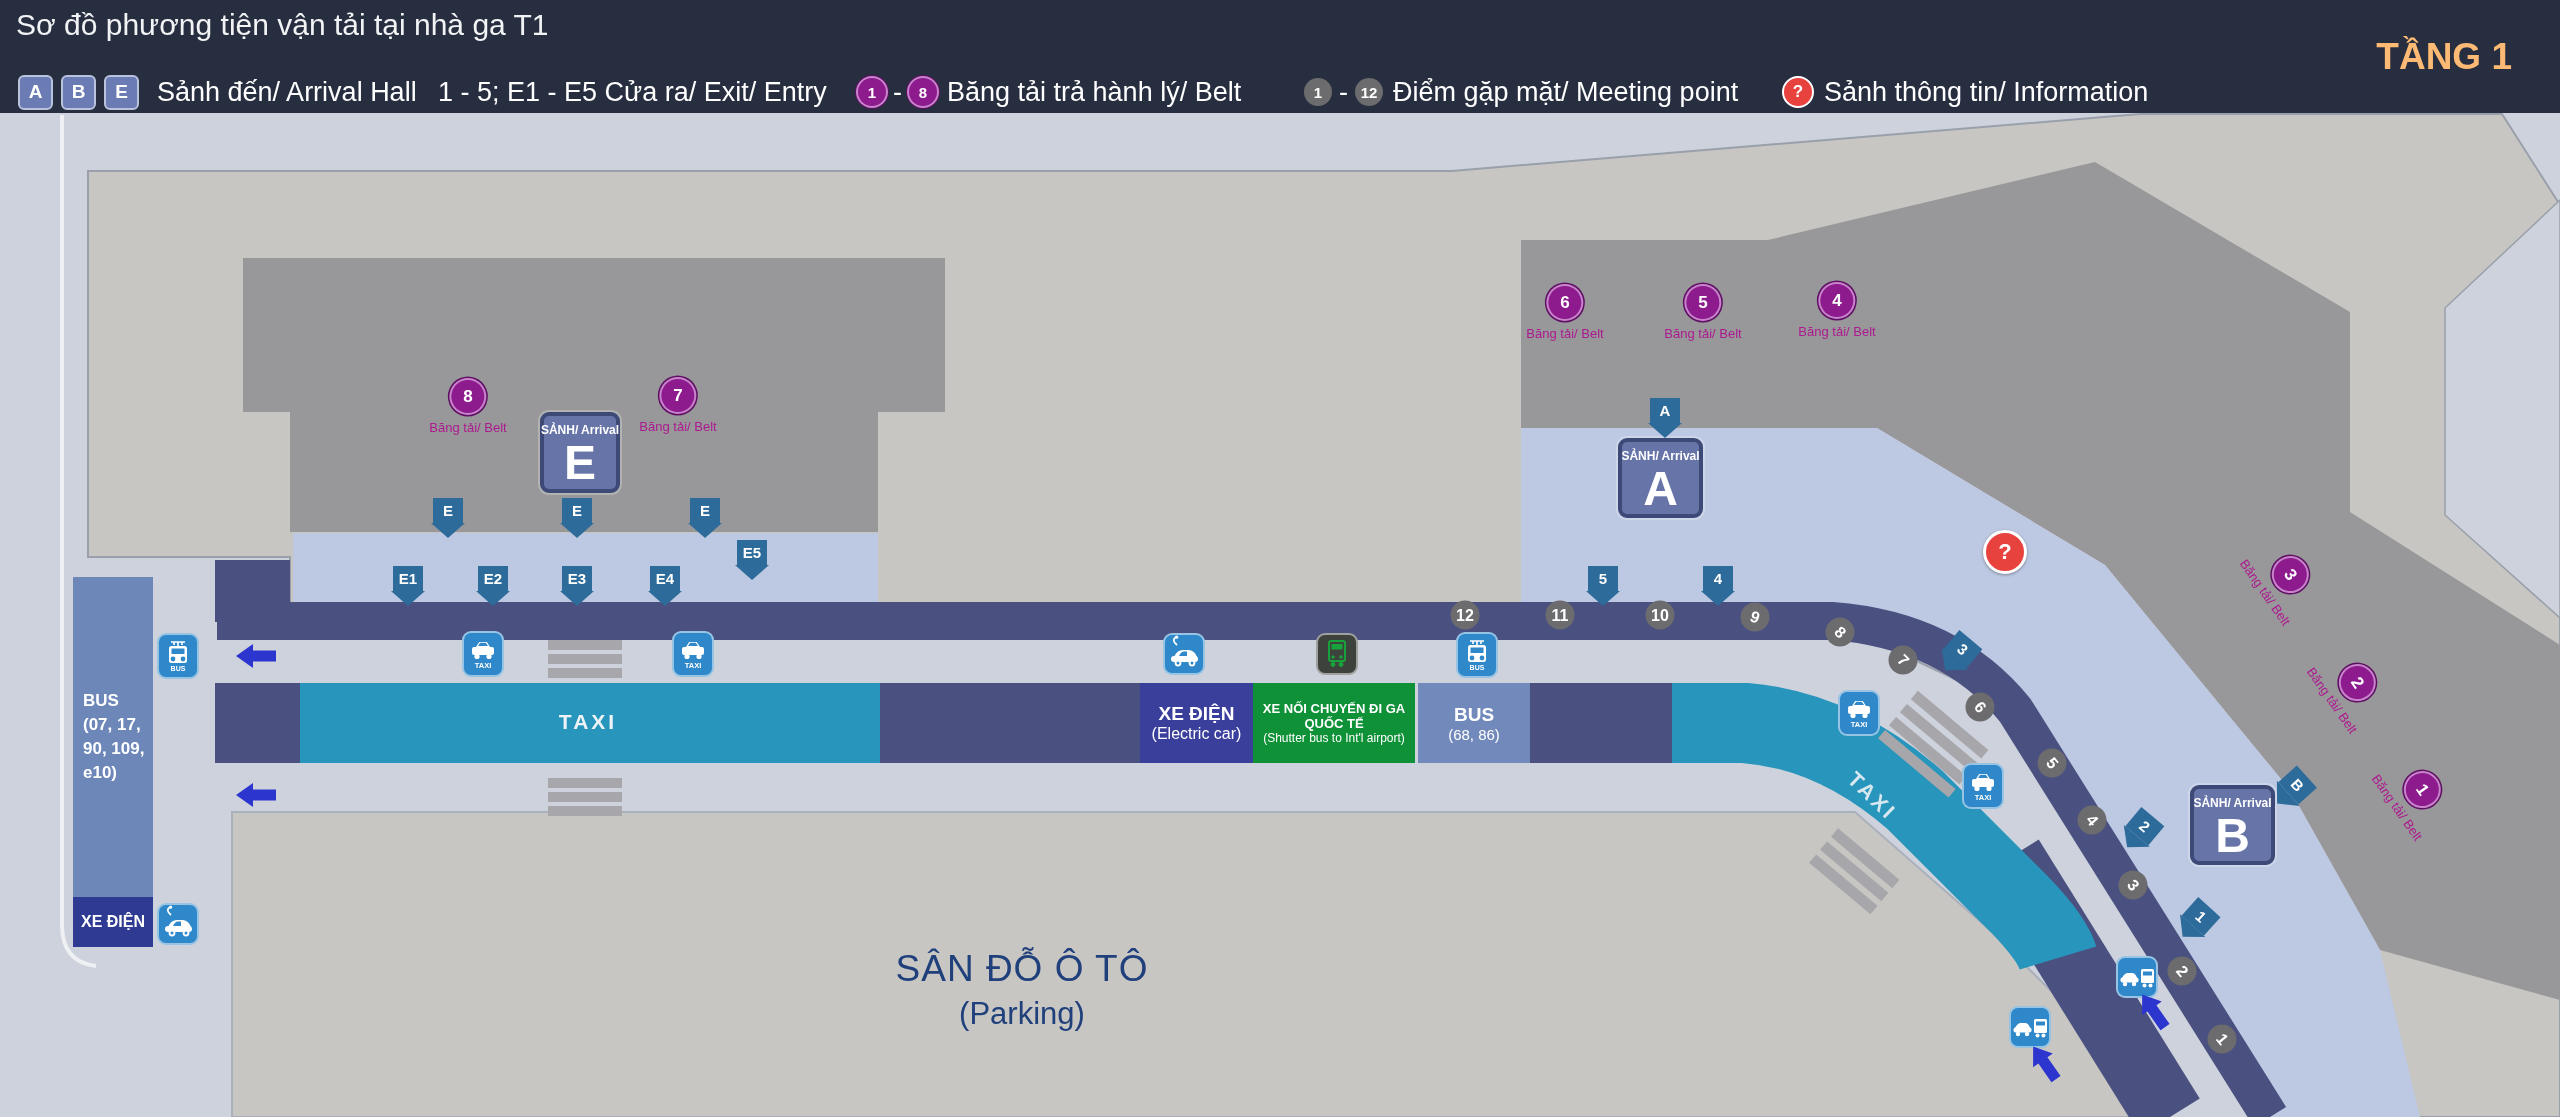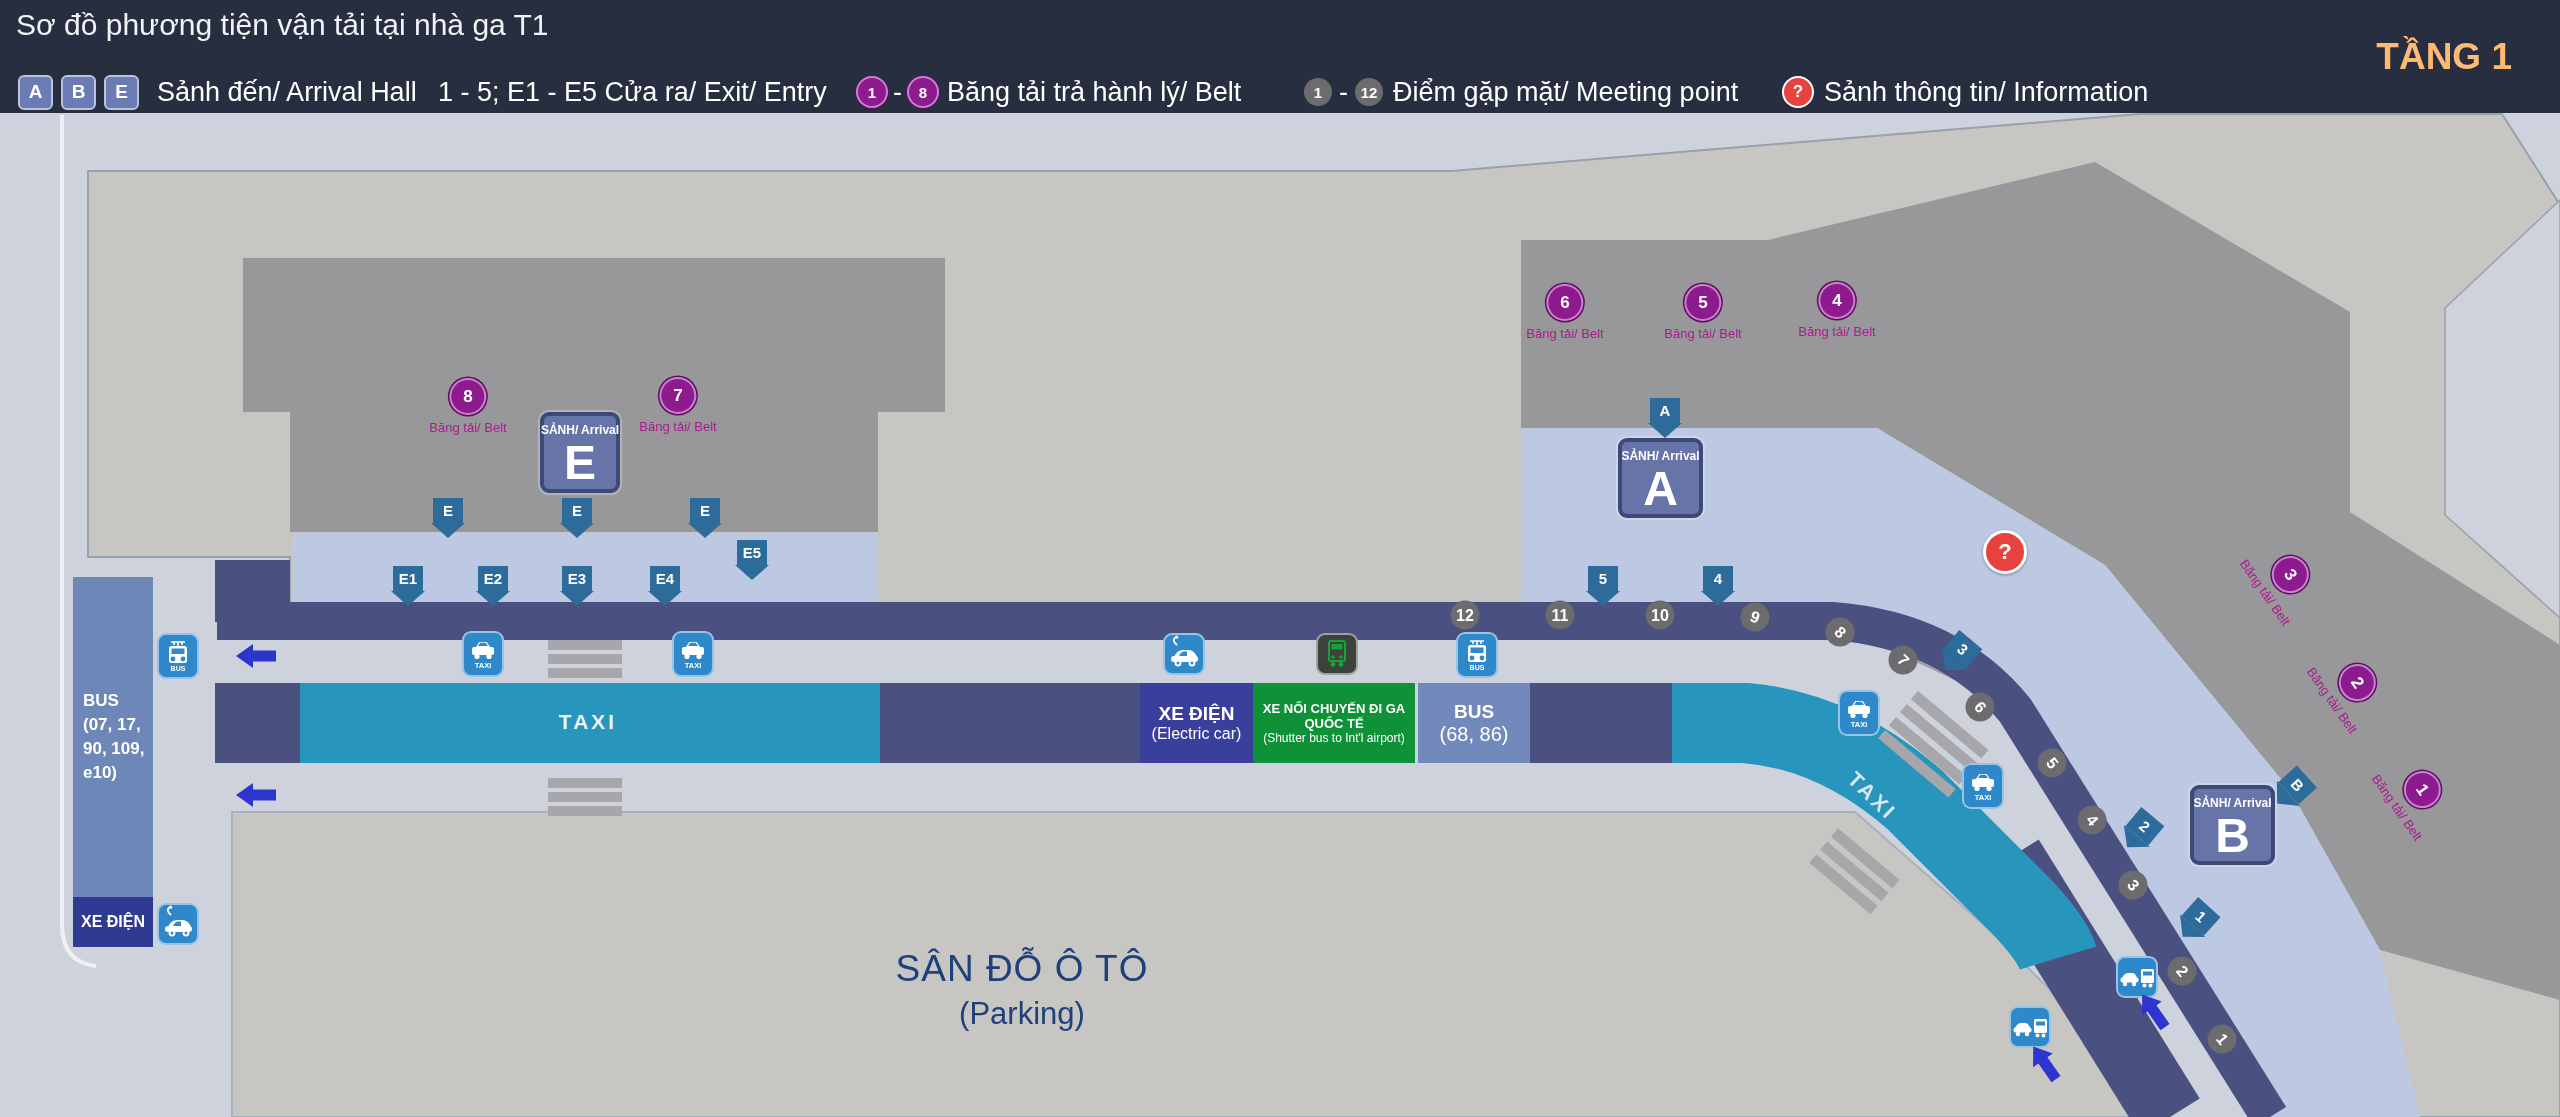--- a/index.html
+++ b/index.html
@@ -32,21 +32,21 @@
   .mid-box{top:683px;height:80px;display:flex;flex-direction:column;align-items:center;justify-content:center;
            color:#fff;text-align:center;}
   #box-electric{left:1140px;width:113px;background:#3a3f9c;}
   #box-electric .l1{font-size:19px;font-weight:700;}
   #box-electric .l2{font-size:16px;}
   #box-shuttle{left:1253px;width:162px;background:#0f9138;}
   #box-shuttle .l1{font-size:13px;font-weight:700;}
   #box-shuttle .l2{font-size:12px;}
   #box-bus{left:1418px;width:112px;background:#7289bb;}
   #box-bus .l1{font-size:19px;font-weight:700;}
-  #box-bus .l2{font-size:20px;}
+  #box-bus .l2{font-size:15px;}
   
   #taxi-label{left:588px;top:722px;transform:translate(-50%,-50%);color:#eef3f7;font-size:21px;font-weight:700;letter-spacing:3px;}
   #taxi-label-diag{left:1872px;top:796px;transform:translate(-50%,-50%) rotate(44deg);color:#d8e8f0;font-size:21px;font-weight:700;letter-spacing:3px;}
   #parking-label{left:1022px;top:990px;transform:translate(-50%,-50%);text-align:center;color:#20407c;}
   #parking-label .p1{font-size:37px;letter-spacing:1px;}
   #parking-label .p2{font-size:31px;margin-top:6px;}
   
   .sanh{position:absolute;background:#6674a8;border:4px solid #3d4a78;border-radius:9px;
         box-shadow:0 0 0 2px rgba(255,255,255,.25);display:flex;flex-direction:column;align-items:center;box-sizing:border-box;}
   .sanh .small{color:#fff;font-size:12px;margin-top:7px;white-space:nowrap;font-weight:bold;}

